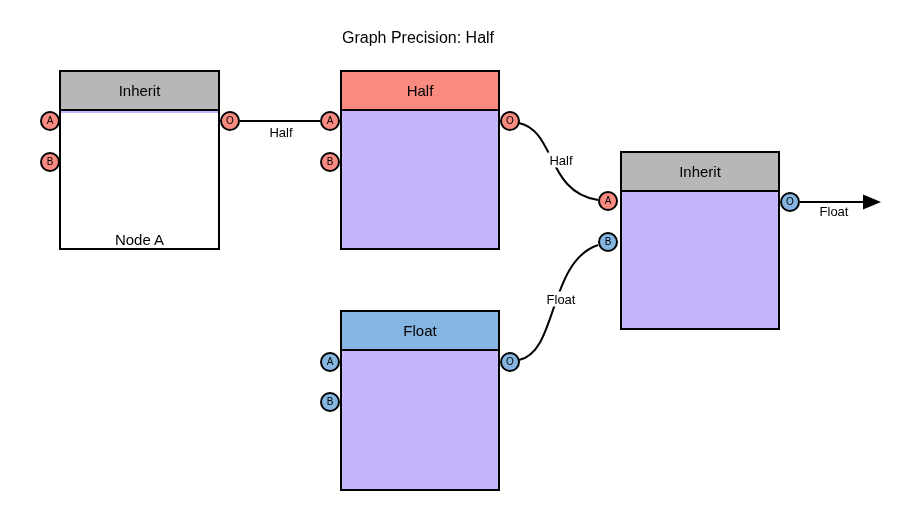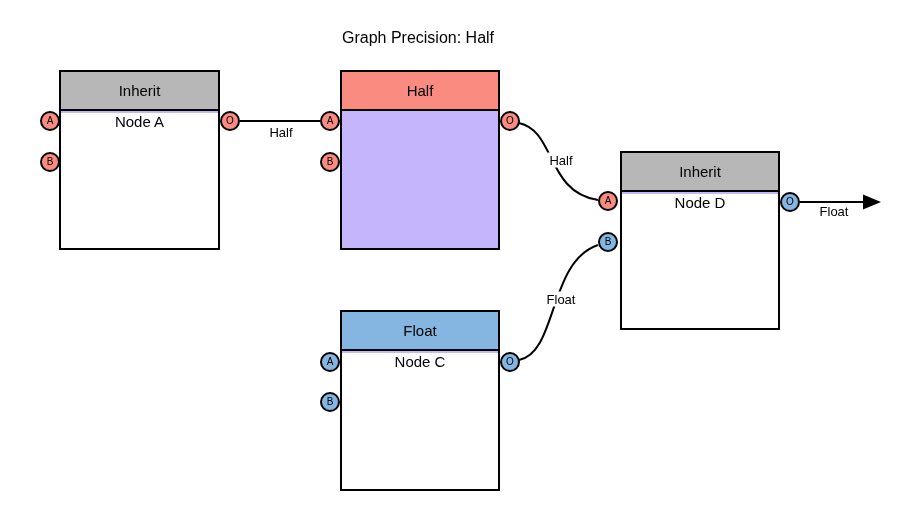--- a/index.html
+++ b/index.html
@@ -36,21 +36,21 @@
     border-bottom: 2px solid #000000;
     display: flex;
     align-items: center;
     justify-content: center;
     font-size: 15px;
   }
   .node-body {
     position: absolute;
     left: 0; right: 0; top: 41px; bottom: 0;
     display: flex;
-    align-items: flex-start;
+    align-items: flex-end;
     justify-content: center;
     font-size: 15px;
     background: #ffffff;
   }
   .port {
     position: absolute;
     width: 20px;
     height: 20px;
     border: 2px solid #000000;
     border-radius: 50%;
@@ -121,40 +121,34 @@
     <span>B</span>
   </div>
   <div class="port" style="left: 500px; top: 111px; background-color: rgb(249, 139, 128);">
     <span>O</span>
   </div>
 
   <div class="node" id="node-c">
     <div class="node-header" style="background-color: rgb(133, 181, 225);">
       <span>Float</span>
     </div>
-    <div class="node-body">
-      <span>Node C</span>
-    </div>
   </div>
   <div class="port" style="left: 320px; top: 352px; background-color: rgb(133, 181, 225);">
     <span>A</span>
   </div>
   <div class="port" style="left: 320px; top: 392px; background-color: rgb(133, 181, 225);">
     <span>B</span>
   </div>
   <div class="port" style="left: 500px; top: 352px; background-color: rgb(133, 181, 225);">
     <span>O</span>
   </div>
 
   <div class="node" id="node-d">
     <div class="node-header" style="background-color: rgb(183, 183, 183);">
       <span>Inherit</span>
-    </div>
-    <div class="node-body">
-      <span>Node D</span>
     </div>
   </div>
   <div class="port" style="left: 598px; top: 191px; background-color: rgb(249, 139, 128);">
     <span>A</span>
   </div>
   <div class="port" style="left: 598px; top: 232px; background-color: rgb(133, 181, 225);">
     <span>B</span>
   </div>
   <div class="port" style="left: 780px; top: 192px; background-color: rgb(133, 181, 225);">
     <span>O</span>

